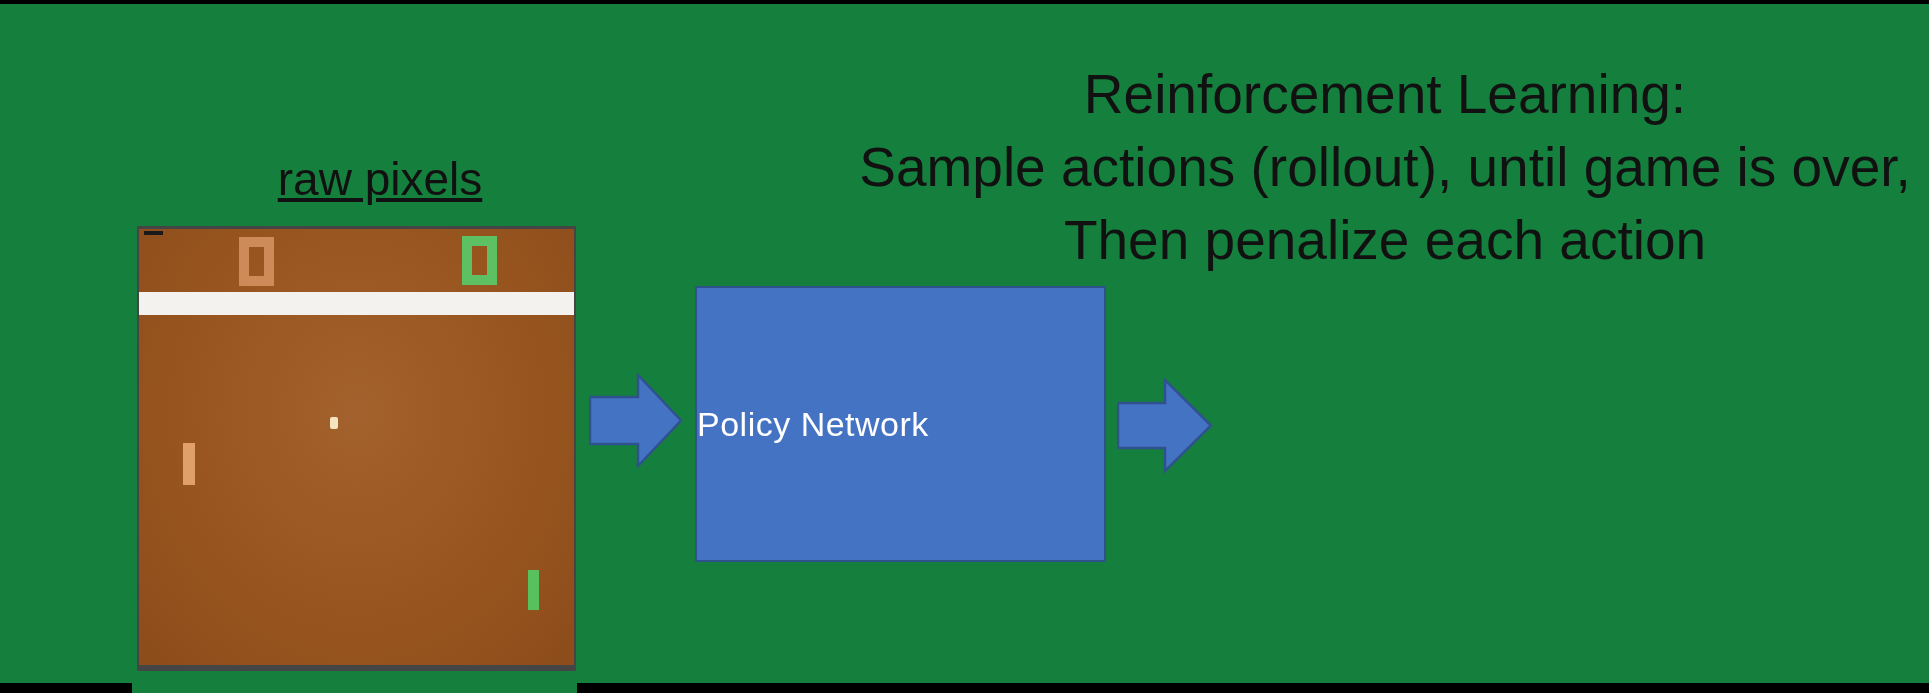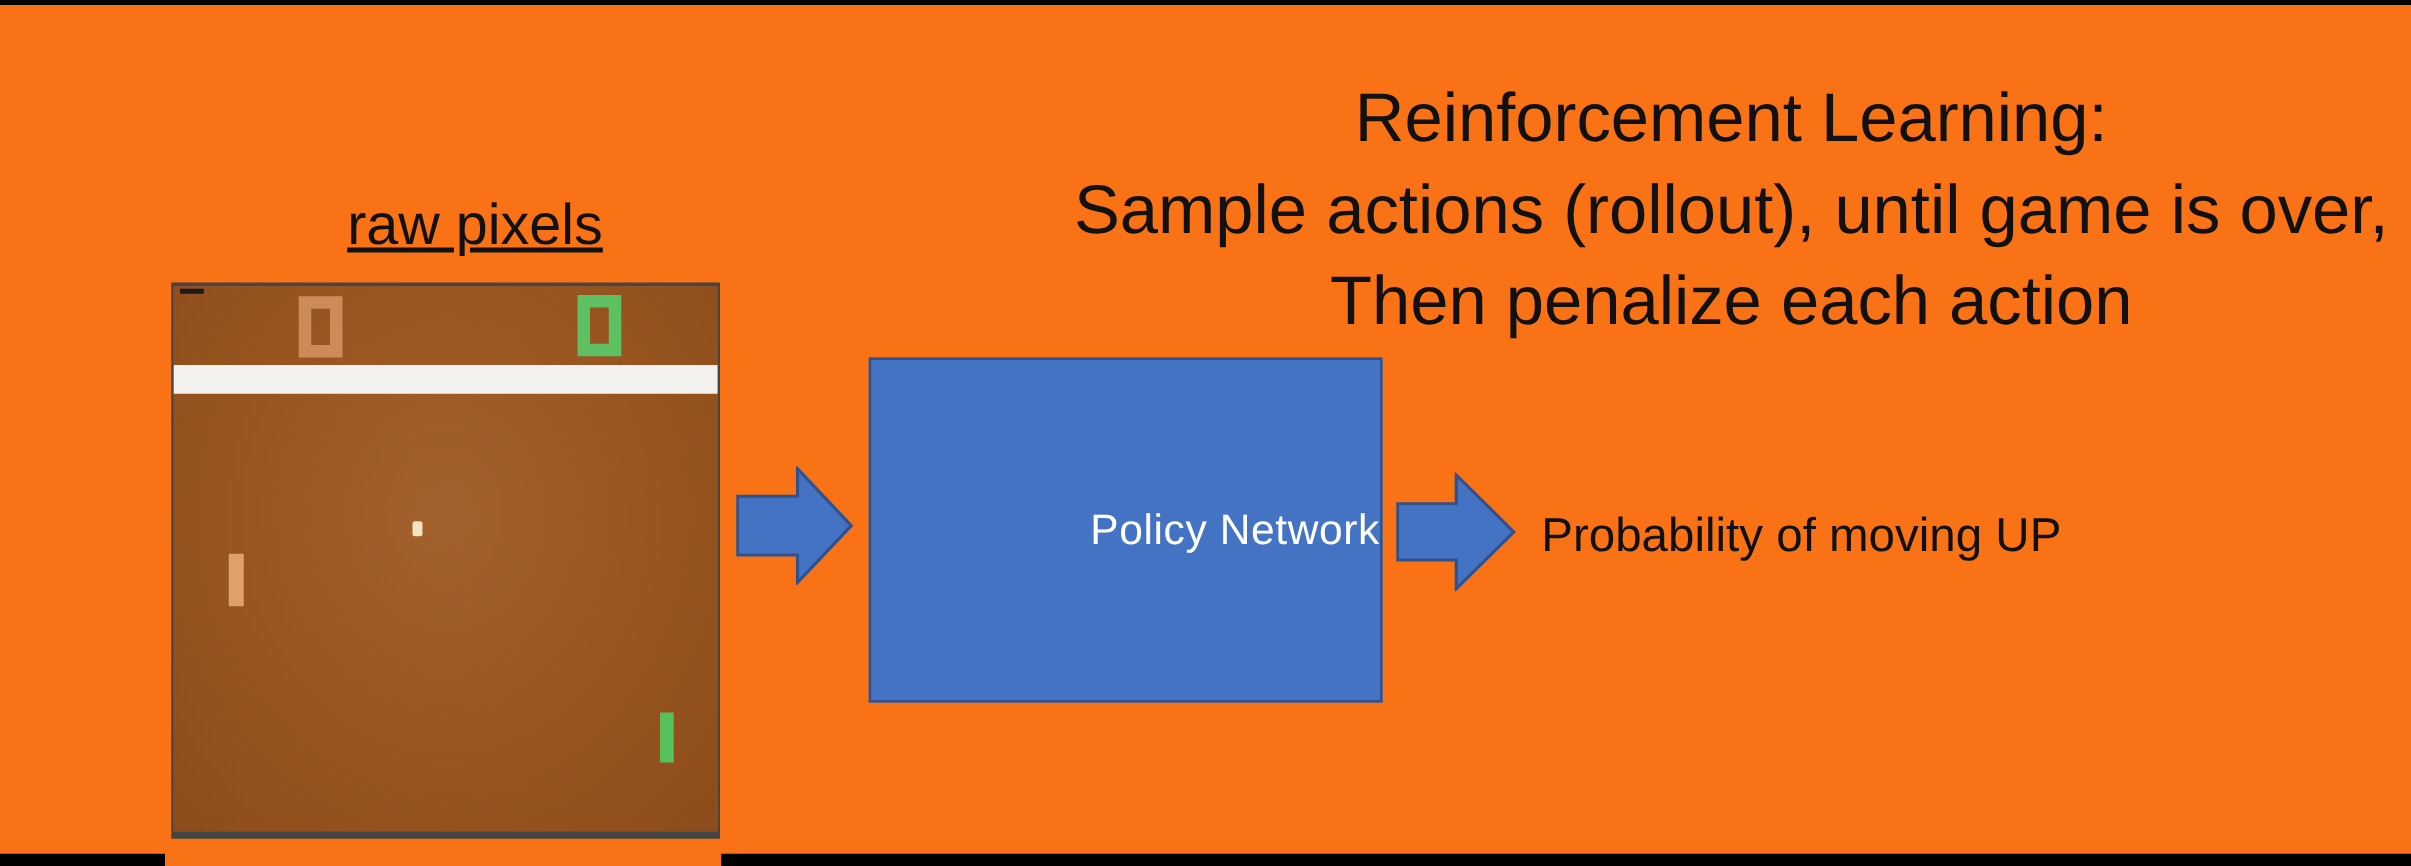--- a/index.html
+++ b/index.html
@@ -1,20 +1,20 @@
 <!DOCTYPE html>
 <html style="--black: #000000; --text: #111111; --blue: #4573C4; --blue-border: #2F528F; --field-brown: #98551F; --field-brown-light: #A3612D; --field-brown-dark: #8C4C1B; --stripe: #F4F2EF; --orange-score: #CD8B5A; --orange-paddle: #DFA06B; --green-score: #5DC063; --green-paddle: #56C15D; --ball: #F4E4C0; --border-gray: #454545;"><head>
 <meta charset="utf-8">
 <style>
   html, body { margin: 0; padding: 0; background: #ffffff; }
   .canvas {
     position: relative;
     width: 1929px;
     height: 693px;
-    background: #f97316;
+    background: #15803d;
     overflow: hidden;
     font-family: "Liberation Sans", sans-serif;
     color: var(--text, #111);
   }
   .abs { position: absolute; }
 
   .top-bar {
     left: 0; top: 0; width: 1929px; height: 4px;
     background: var(--black, #000);
   }
@@ -64,21 +64,21 @@
   
   .arrow-shape { fill: var(--blue, #4573C4); stroke: var(--blue-border, #2F528F); stroke-width: 2.5; }
   .arrow-1 { left: 589px; top: 373px; }
   .arrow-2 { left: 1117px; top: 378px; }
 
   .policy-box {
     left: 695px; top: 286px; width: 411px; height: 276px;
     box-sizing: border-box;
     background: var(--blue, #4573C4);
     border: 2px solid var(--blue-border, #2F528F);
-    display: flex; align-items: center; justify-content: flex-end;
+    display: flex; align-items: center; justify-content: flex-start;
   }
   .policy-label {
     color: #ffffff; font-size: 34px; letter-spacing: 0.5px;
   }
 
   .probability-label {
     left: 1233px; top: 408px;
     font-size: 38px; color: var(--text, #111);
     white-space: nowrap;
   }
@@ -118,18 +118,17 @@
   </svg>
 
   <div class="abs policy-box">
     <span class="policy-label">Policy Network</span>
   </div>
 
   <svg class="abs arrow-2" width="96" height="95" viewBox="0 0 96 95">
     <polygon class="arrow-shape" points="1,25 48,25 48,2 94,47.5 48,93 48,70 1,70"></polygon>
   </svg>
 
-  <div class="abs probability-label">Probability of moving UP</div>
 
   <div class="abs bottom-bar-left"></div>
   <div class="abs bottom-bar-right"></div>
 
 </div>
 
 </body></html>

